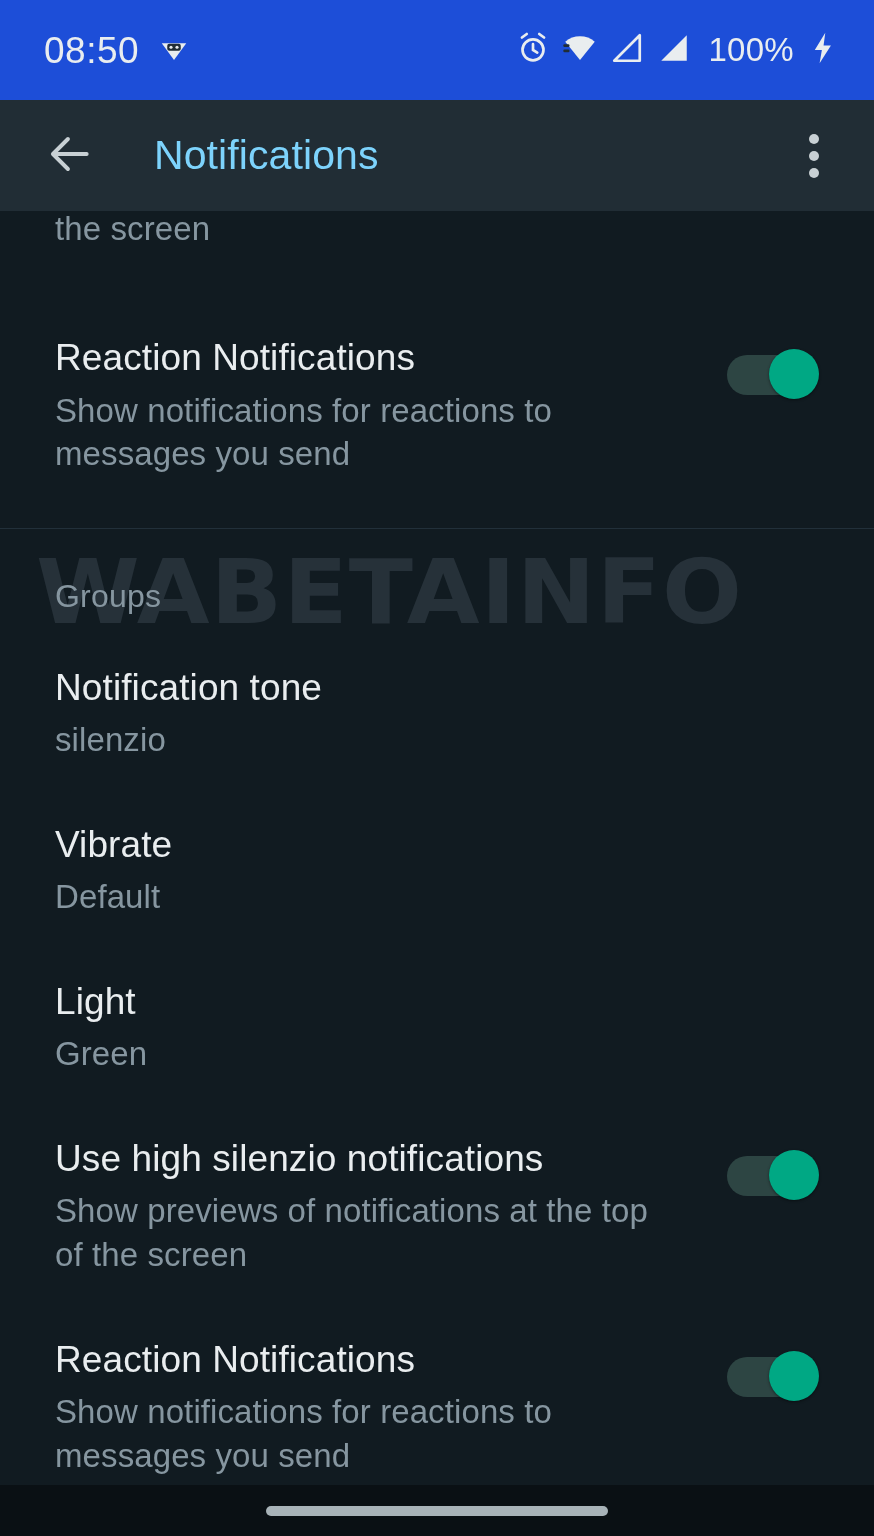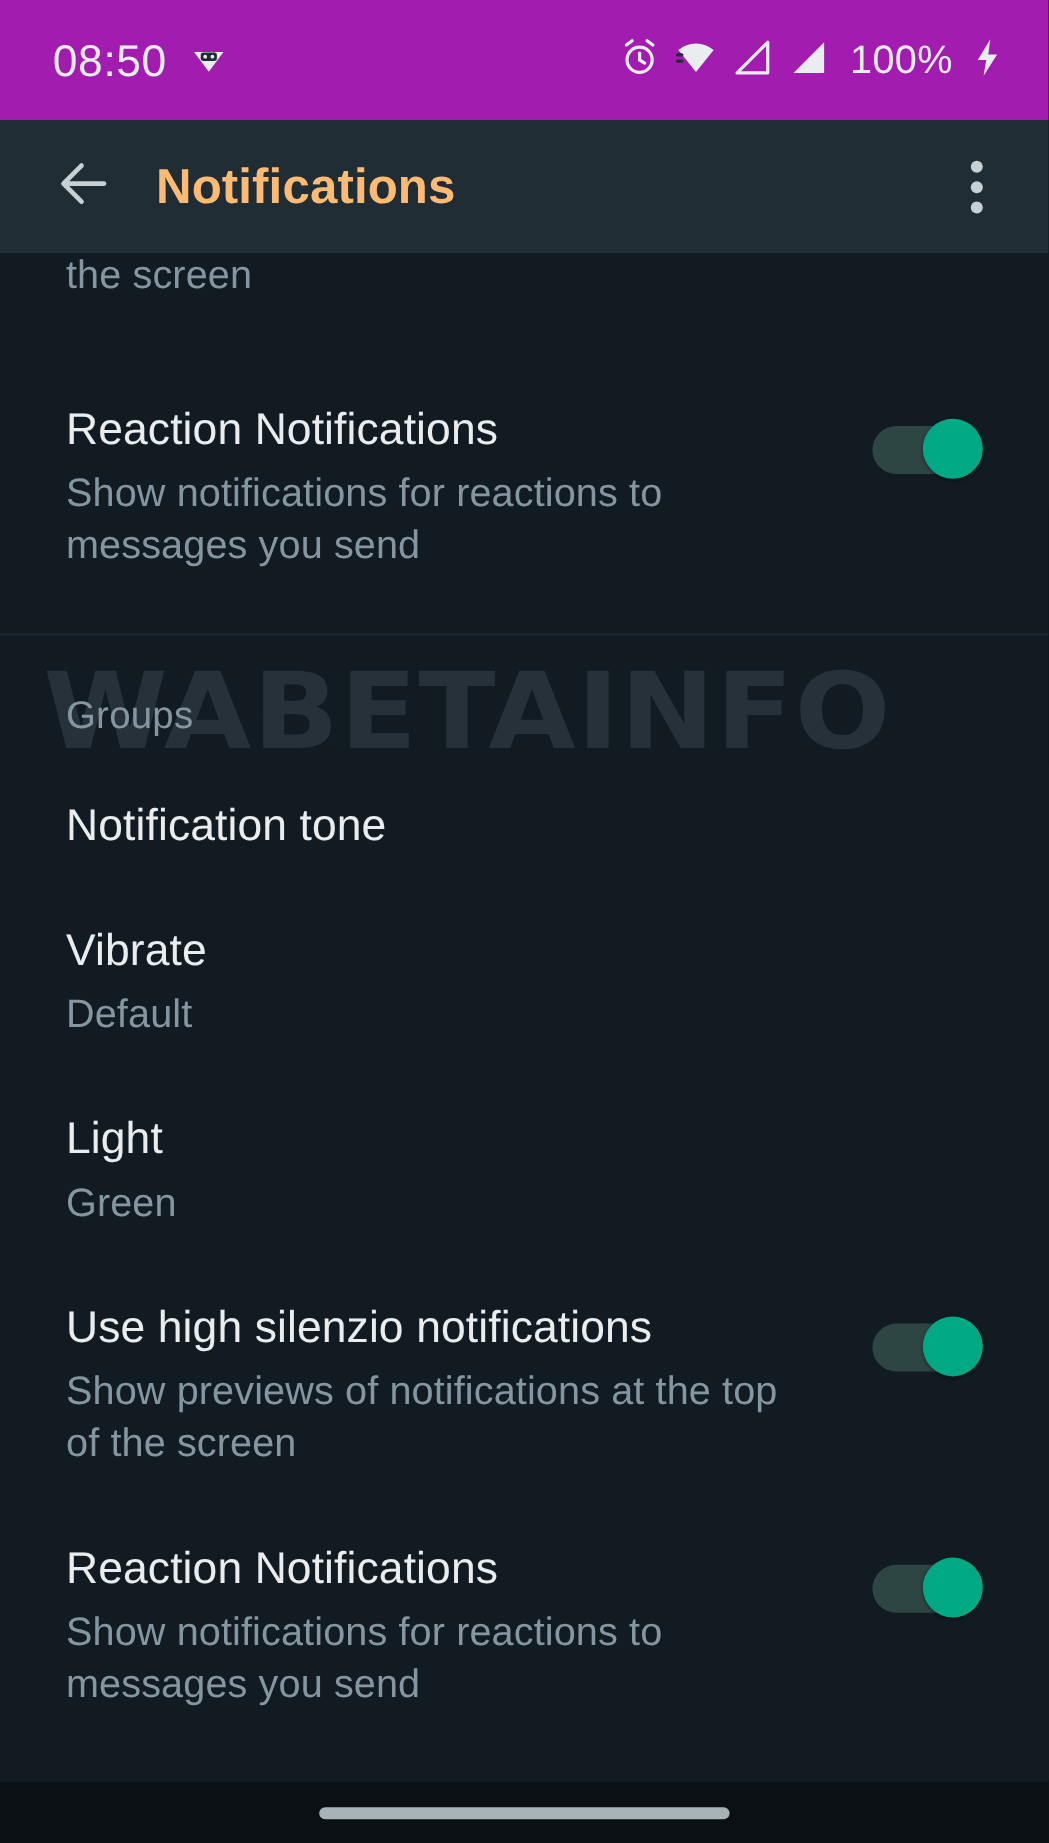--- a/index.html
+++ b/index.html
@@ -18,21 +18,21 @@
     width: 874px;
     height: 1536px;
     background: #111b21;
     overflow: hidden;
   }
 
   
   .status-bar {
     position: relative;
     height: 100px;
-    background: #a21caf;
+    background: #1d4ed8;
     display: flex;
     align-items: center;
     justify-content: space-between;
     padding: 0 36px 0 44px;
     z-index: 5;
   }
   .status-left {
     display: flex;
     align-items: center;
     gap: 20px;
@@ -71,24 +71,24 @@
   .back-btn {
     width: 56px;
     height: 56px;
     display: flex;
     align-items: center;
     justify-content: center;
     flex: 0 0 auto;
     cursor: pointer;
   }
   .app-title {
-    color: #fdba74;
+    color: #7dd3fc;
     font-size: 41px;
-    font-weight: 700;
-    margin-left: 32px;
+    font-weight: 400;
+    margin-left: 56px;
     letter-spacing: 0.1px;
     white-space: nowrap;
   }
   .overflow-btn {
     margin-left: auto;
     width: 60px;
     height: 60px;
     display: flex;
     flex-direction: column;
     align-items: center;
@@ -311,20 +311,21 @@
         </div>
       </div>
 
       <div class="divider" style="margin-top:52px;"></div>
 
       <div class="section-header" style="margin-top:49px;">Groups</div>
 
       <div class="row" style="margin-top:52px;">
         <div class="row-text">
           <div class="row-title">Notification tone</div>
+          <div class="row-sub">silenzio</div>
         </div>
       </div>
 
       <div class="row" style="margin-top:62px;">
         <div class="row-text">
           <div class="row-title">Vibrate</div>
           <div class="row-sub">Default</div>
         </div>
       </div>
 

